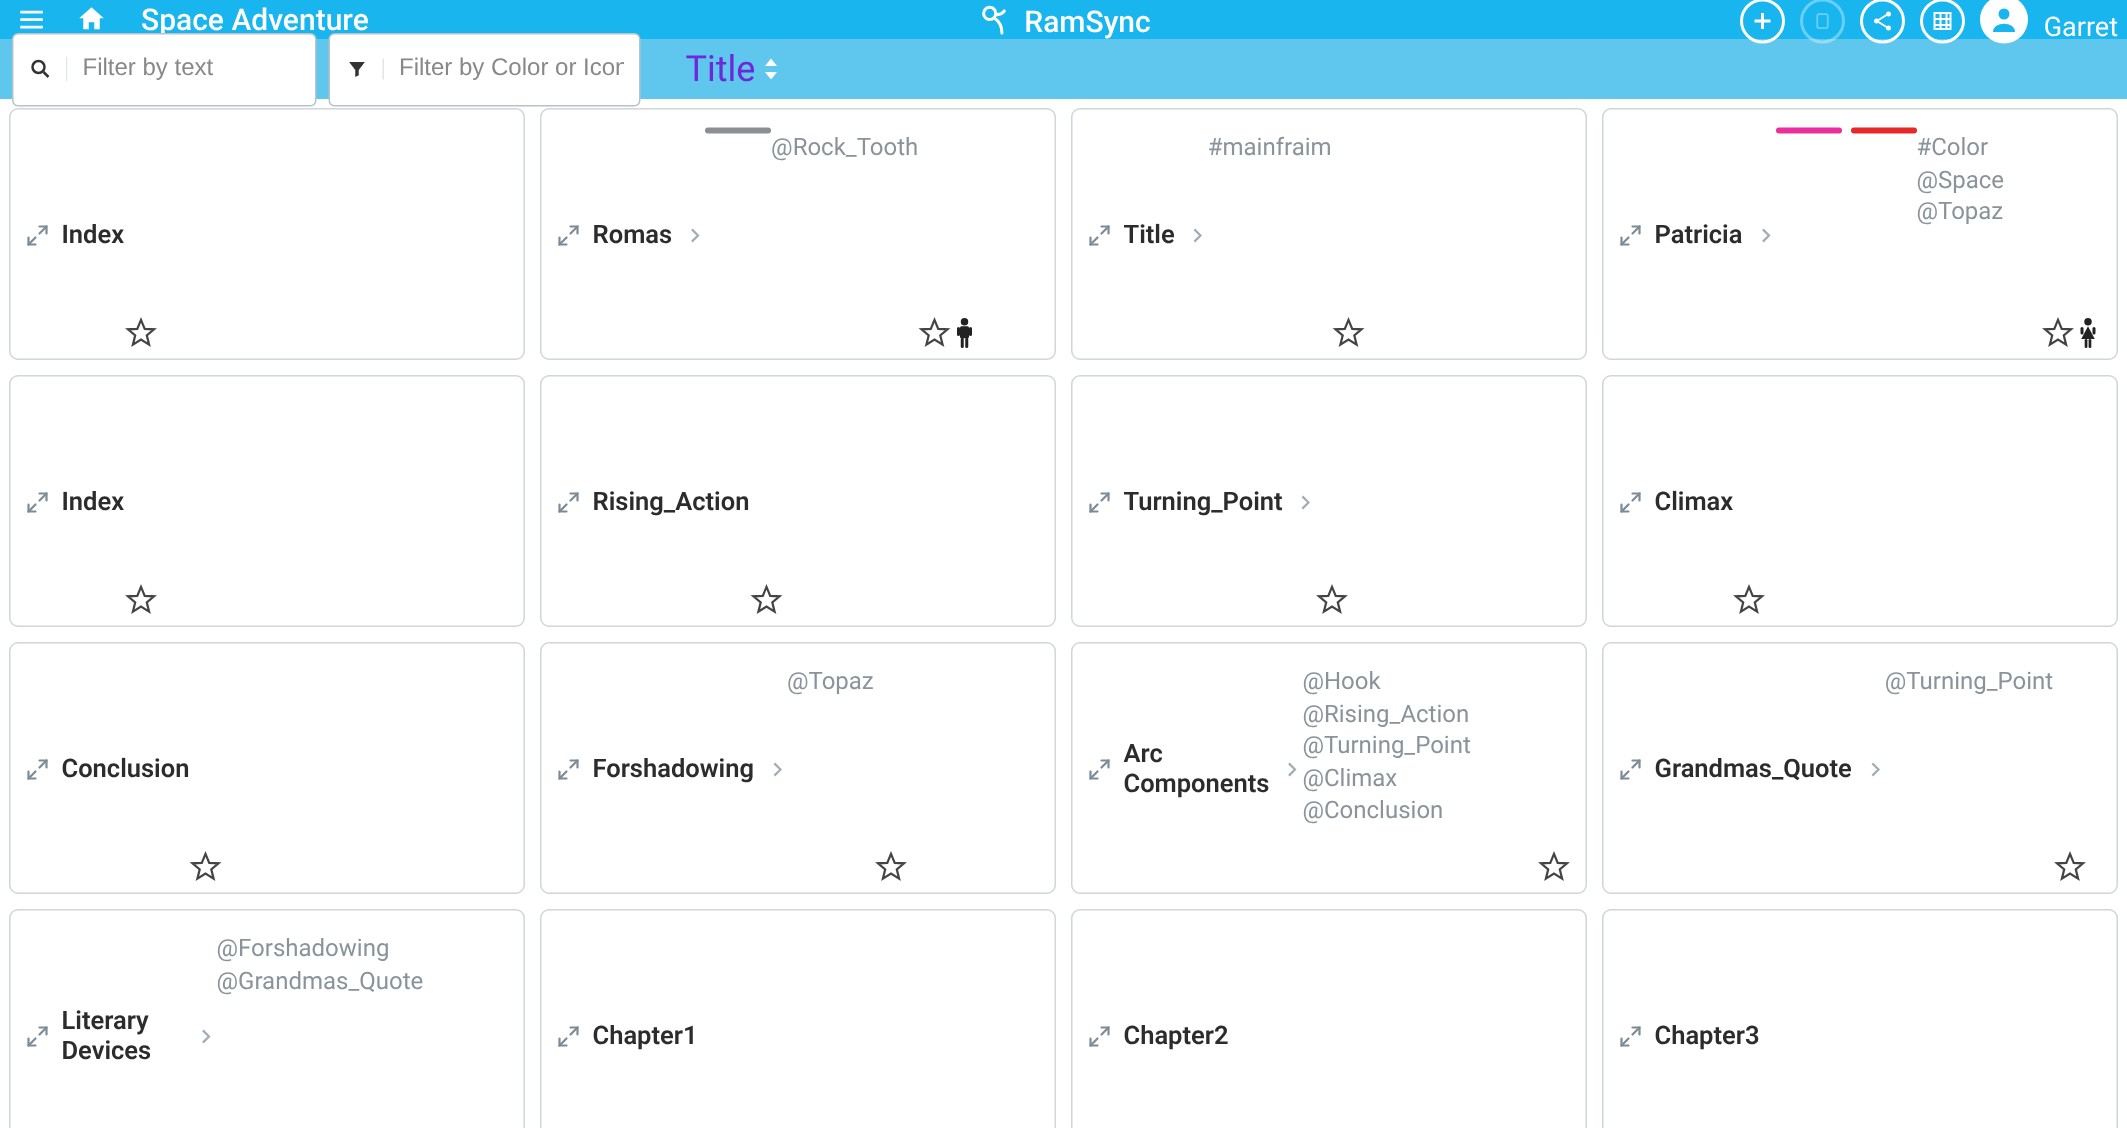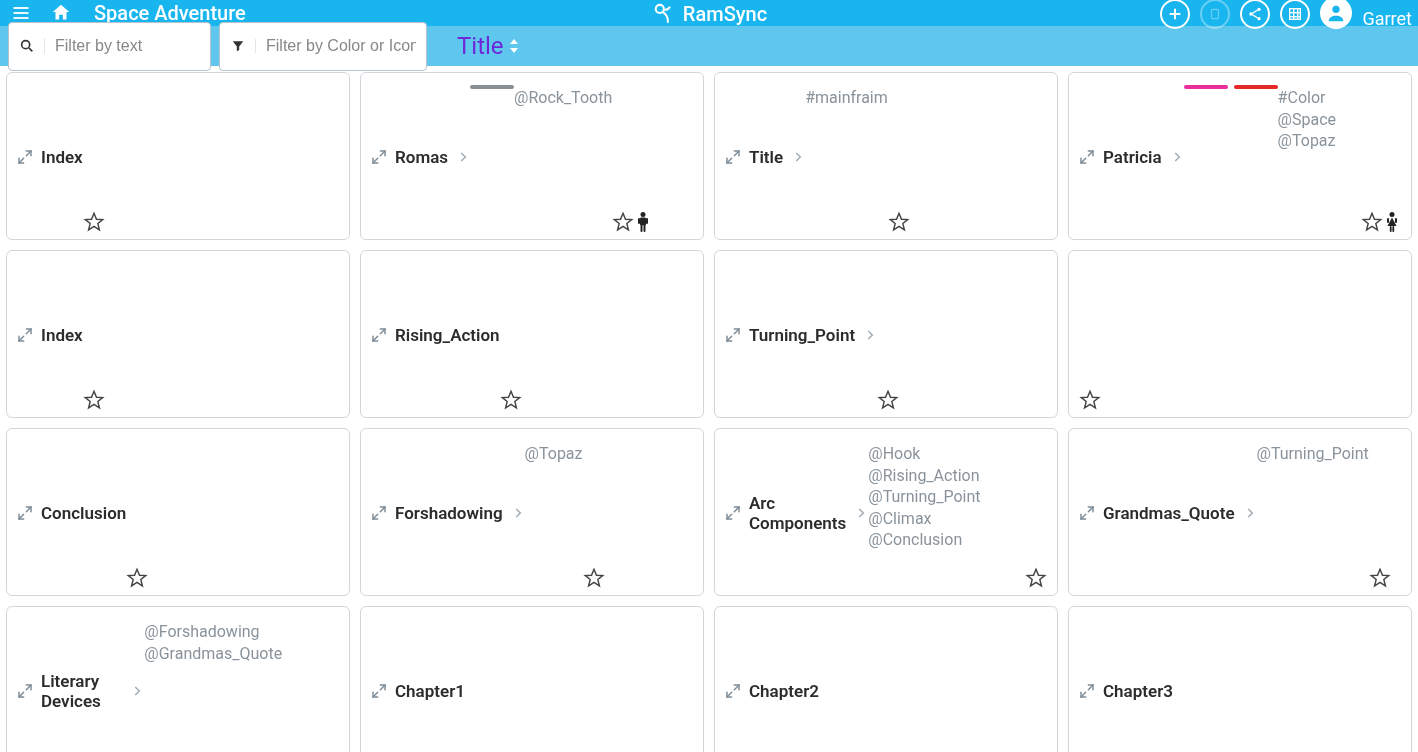--- a/index.html
+++ b/index.html
@@ -327,20 +327,31 @@
       </div>
       <div class="card-footer">
         <span class="star">
           <svg width="22" height="22" viewBox="0 0 24 24" fill="none" stroke="#444" stroke-width="1.6">
             <polygon points="12 2.5 14.7 9 21.5 9.3 16.2 13.7 17.9 20.5 12 16.8 6.1 20.5 7.8 13.7 2.5 9.3 9.3 9"></polygon>
           </svg>
         </span>
       </div>
     </div>
     <div class="card">
+      <div class="card-header">
+        <span class="expand-icon">
+          <svg width="16" height="16" viewBox="0 0 24 24" fill="none" stroke="#7d8b97" stroke-width="2.2" stroke-linecap="round">
+            <polyline points="14 3 21 3 21 10"></polyline>
+            <polyline points="10 21 3 21 3 14"></polyline>
+            <line x1="21" y1="3" x2="14" y2="10"></line>
+            <line x1="3" y1="21" x2="10" y2="14"></line>
+          </svg>
+        </span>
+        <span class="card-title">Climax</span>
+      </div>
       <div class="card-footer">
         <span class="star">
           <svg width="22" height="22" viewBox="0 0 24 24" fill="none" stroke="#444" stroke-width="1.6">
             <polygon points="12 2.5 14.7 9 21.5 9.3 16.2 13.7 17.9 20.5 12 16.8 6.1 20.5 7.8 13.7 2.5 9.3 9.3 9"></polygon>
           </svg>
         </span>
       </div>
     </div>
     <div class="card">
       <div class="card-header">

